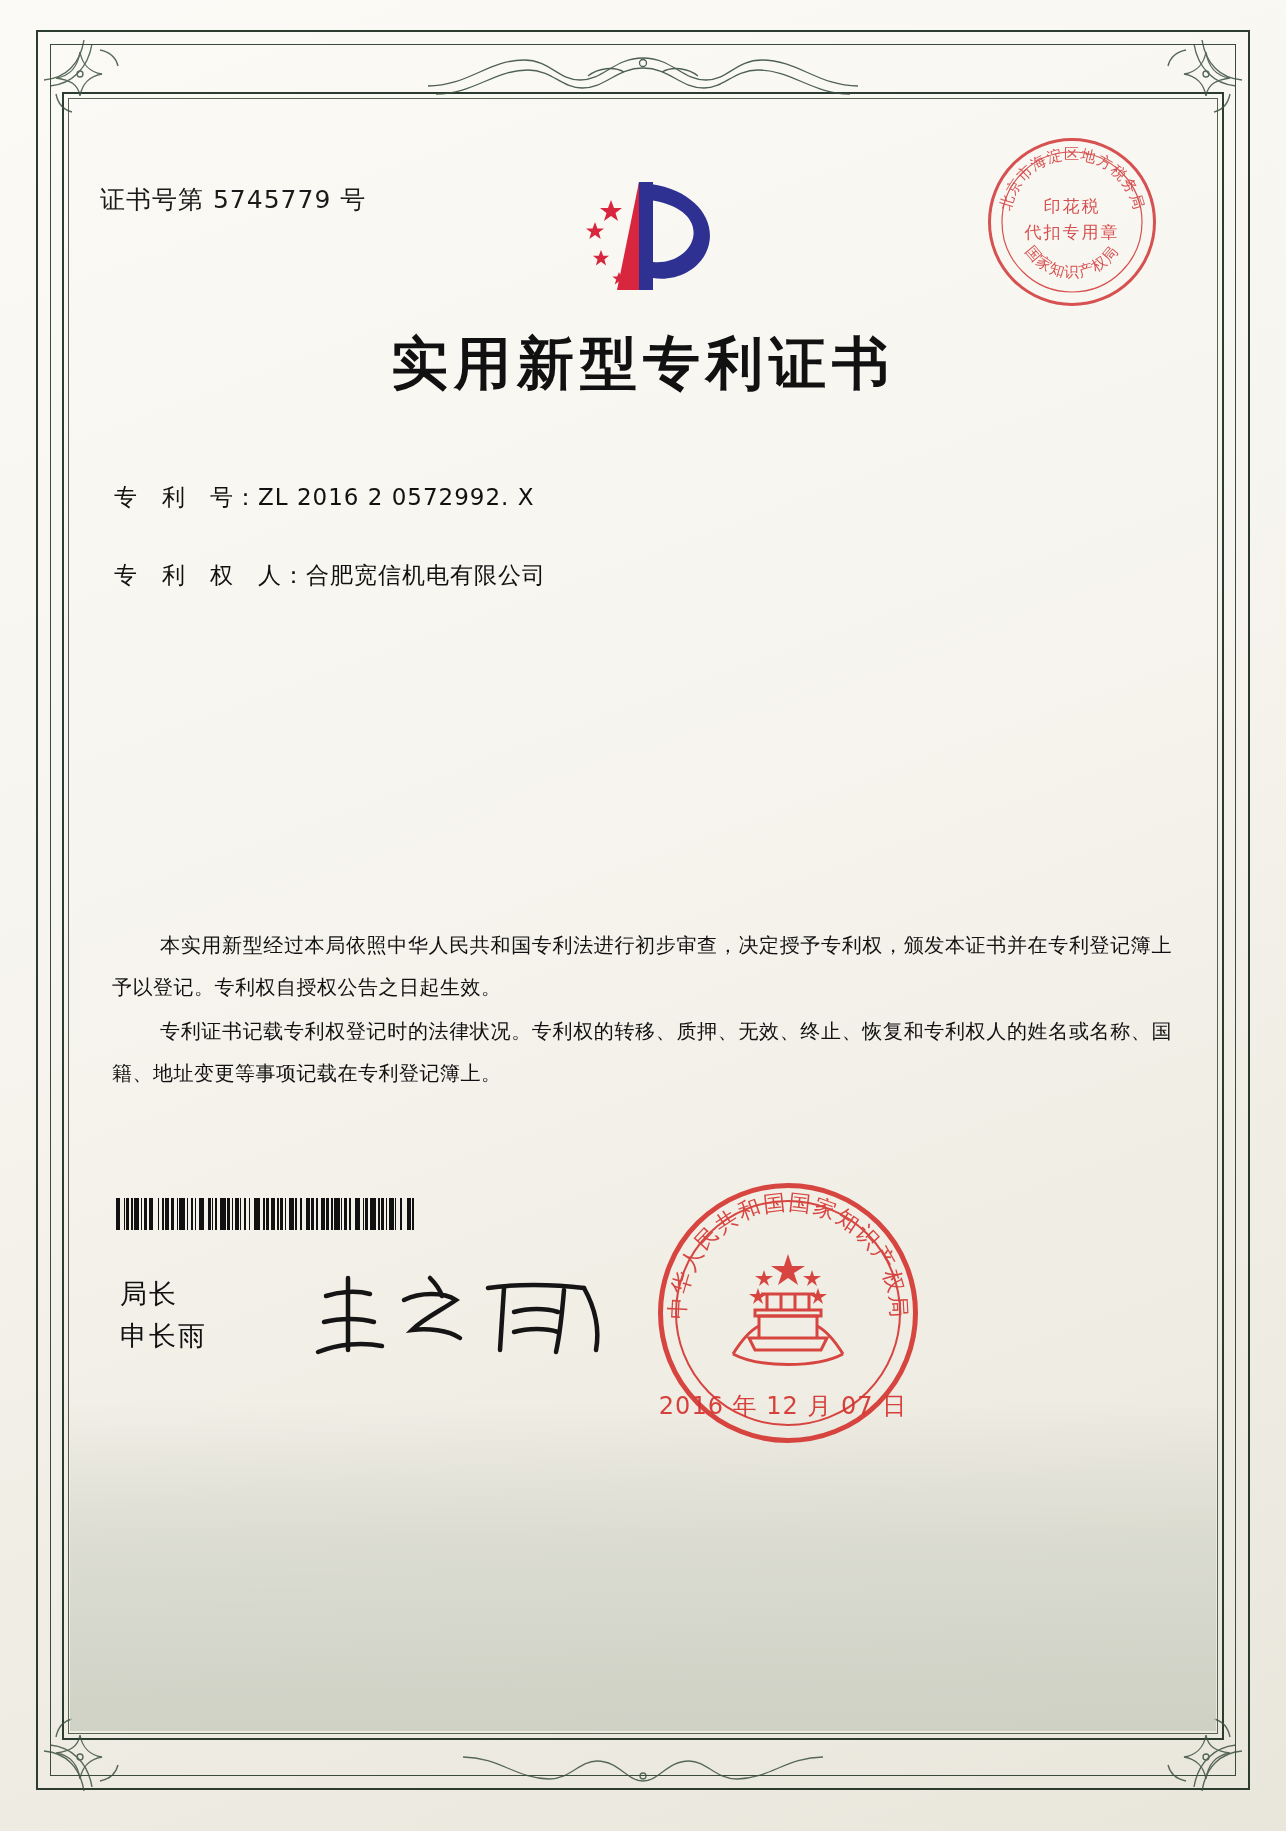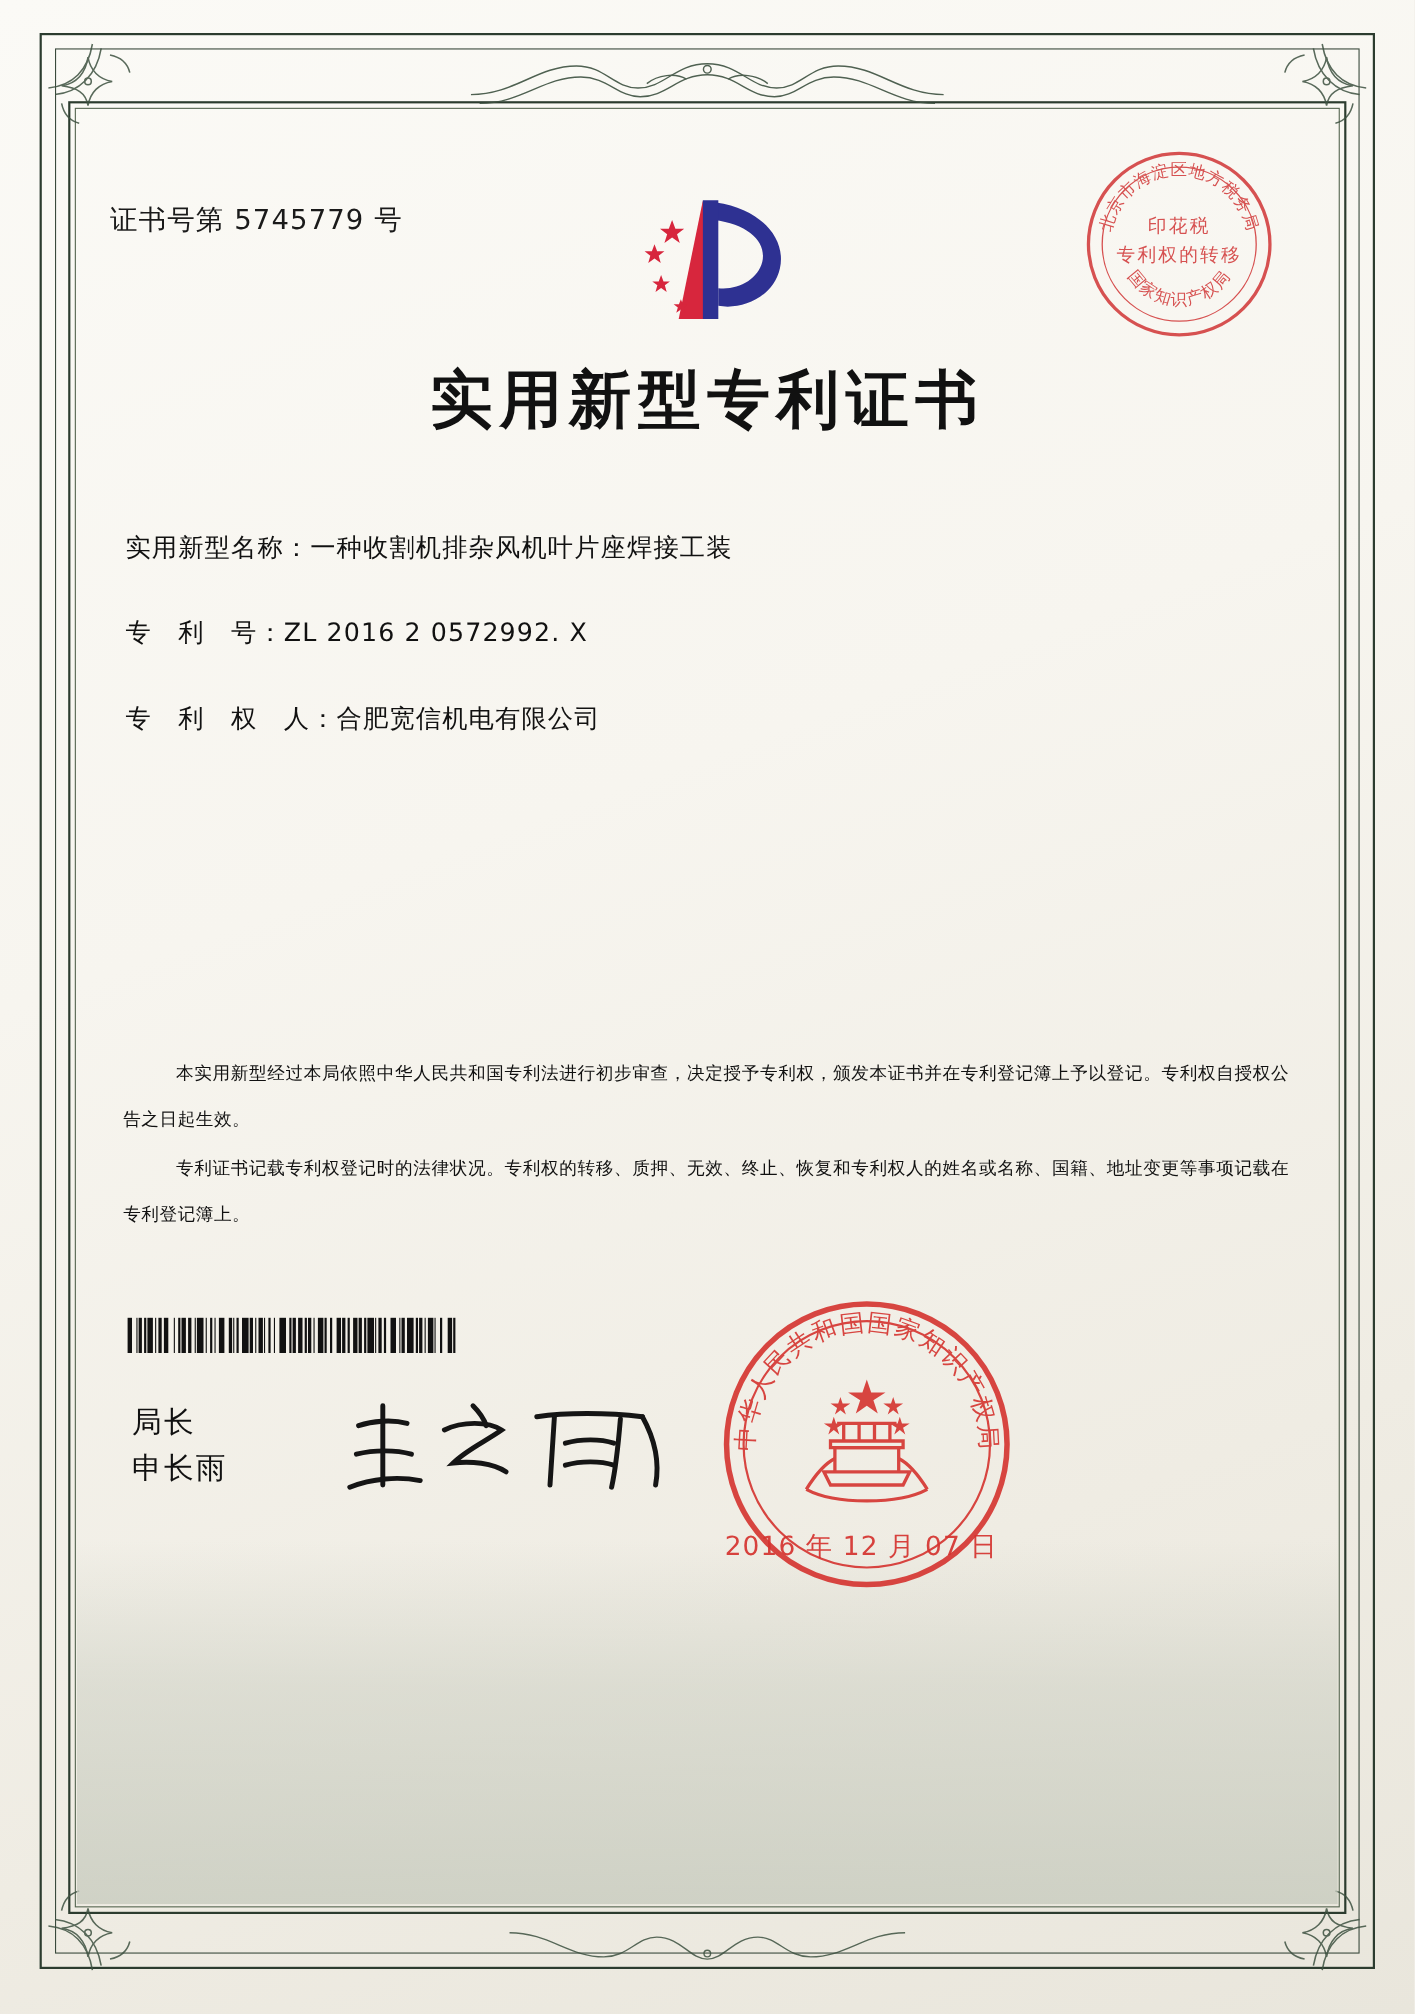--- a/index.html
+++ b/index.html
@@ -173,26 +173,25 @@
     white-space: nowrap;
   }
   .field-label { letter-spacing: 1px; }
   .field-value { letter-spacing: 1px; }
 
   .paragraphs {
     position: absolute;
     left: 44px;
     top: 826px;
     width: 1060px;
-    font-size: 16px;
+    font-size: 20px;
     line-height: 42px;
     color: #111;
     font-family: "DejaVu Sans", sans-serif;
     text-align: justify;
-    margin-top: 31px;
   }
   .paragraphs p {
     margin: 0 0 2px 0;
     text-indent: 48px;
     letter-spacing: .5px;
   }
 
   
   .barcode {
     position: absolute;
@@ -367,30 +366,27 @@
             <textPath href="#arcTop" startOffset="50%" text-anchor="middle">北京市海淀区地方税务局</textPath>
           </text>
           <text font-family="DejaVu Sans, sans-serif" font-size="15" fill="currentColor" letter-spacing="1">
             <textPath href="#arcBot" startOffset="50%" text-anchor="middle">国家知识产权局</textPath>
           </text>
           <circle cx="81" cy="81" r="70" fill="none" stroke="currentColor" stroke-width="1.2"></circle>
         </svg>
       </div>
       <div class="mid">
         <div>印花税</div>
-        <div>专利权的转移</div>
+        <div>代扣专用章</div>
       </div>
     </div>
 
     <div class="title">实用新型专利证书</div>
 
     <div class="fields">
-      <div class="field-row">
-        <span class="field-label">实用新型名称：</span><span class="field-value">一种收割机排杂风机叶片座焊接工装</span>
-      </div>
       <div class="field-row">
         <span class="field-label">专　利　号：</span><span class="field-value">ZL 2016 2 0572992. X</span>
       </div>
       <div class="field-row">
         <span class="field-label">专　利　权　人：</span><span class="field-value">合肥宽信机电有限公司</span>
       </div>
     </div>
 
     <div class="paragraphs">
       <p>本实用新型经过本局依照中华人民共和国专利法进行初步审查，决定授予专利权，颁发本证书并在专利登记簿上予以登记。专利权自授权公告之日起生效。</p>

